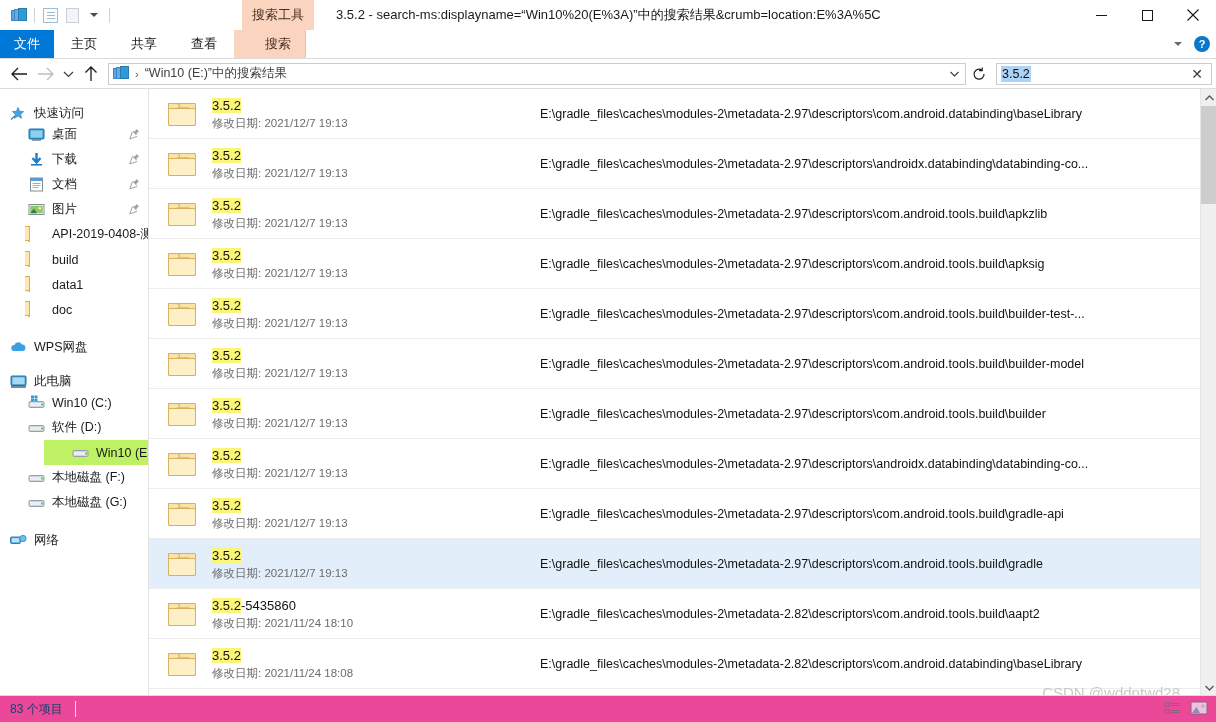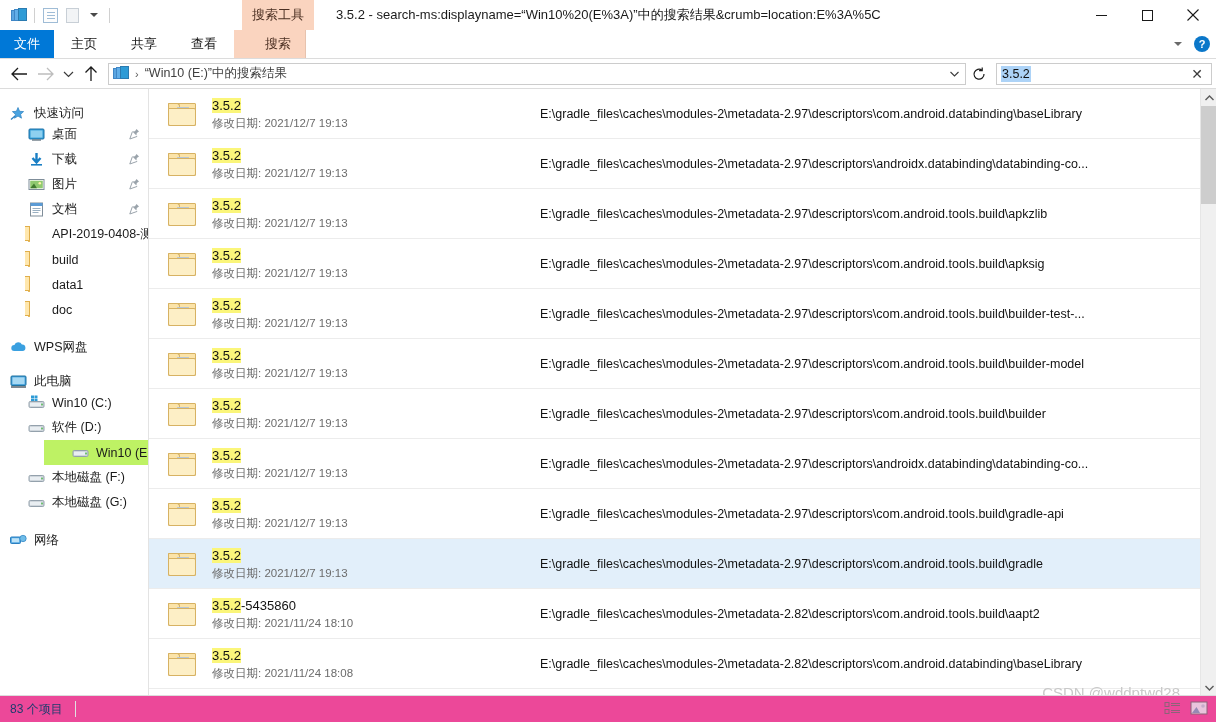--- a/index.html
+++ b/index.html
@@ -442,44 +442,44 @@
           <svg width="11" height="12" viewBox="0 0 11 12">
               <path d="M7.5 1 L10 3.5 L7.8 5 L7.4 7.6 L3.4 3.6 L6 3.2 Z" fill="#9aa3ab"></path>
               <path d="M3.4 3.6 L0.8 11 L8.2 8.4" fill="none" stroke="#9aa3ab" stroke-width="1"></path>
             </svg>
         </span>
       </div>
 
       <div class="nav-item level2">
         <span class="ico">
           <svg width="17" height="15" viewBox="0 0 17 15">
+              <rect x="2.5" y="1" width="12" height="13" fill="#ffffff" stroke="#7f8d99"></rect>
+              <rect x="2.5" y="1" width="12" height="3" fill="#5b9bd5"></rect>
+              <path d="M4.5 6.5 h8 M4.5 8.5 h8 M4.5 10.5 h6" stroke="#9ab0c2" stroke-width="1"></path>
+            </svg>
+        </span>
+        <span class="nav-label">文档</span>
+        <span class="pin">
+          <svg width="11" height="12" viewBox="0 0 11 12">
+              <path d="M7.5 1 L10 3.5 L7.8 5 L7.4 7.6 L3.4 3.6 L6 3.2 Z" fill="#9aa3ab"></path>
+              <path d="M3.4 3.6 L0.8 11 L8.2 8.4" fill="none" stroke="#9aa3ab" stroke-width="1"></path>
+            </svg>
+        </span>
+      </div>
+
+      <div class="nav-item level2">
+        <span class="ico">
+          <svg width="17" height="15" viewBox="0 0 17 15">
               <rect x="1" y="2.5" width="15" height="10" fill="#ffffff" stroke="#7f8d99"></rect>
               <rect x="2.2" y="3.7" width="12.6" height="7.6" fill="#8fc96f"></rect>
               <path d="M2.2 11.3 L6 6.5 L9 11.3 Z" fill="#3f7a2e"></path>
               <circle cx="11.8" cy="6.2" r="1.3" fill="#fff3a8"></circle>
             </svg>
         </span>
         <span class="nav-label">图片</span>
-        <span class="pin">
-          <svg width="11" height="12" viewBox="0 0 11 12">
-              <path d="M7.5 1 L10 3.5 L7.8 5 L7.4 7.6 L3.4 3.6 L6 3.2 Z" fill="#9aa3ab"></path>
-              <path d="M3.4 3.6 L0.8 11 L8.2 8.4" fill="none" stroke="#9aa3ab" stroke-width="1"></path>
-            </svg>
-        </span>
-      </div>
-
-      <div class="nav-item level2">
-        <span class="ico">
-          <svg width="17" height="15" viewBox="0 0 17 15">
-              <rect x="2.5" y="1" width="12" height="13" fill="#ffffff" stroke="#7f8d99"></rect>
-              <rect x="2.5" y="1" width="12" height="3" fill="#5b9bd5"></rect>
-              <path d="M4.5 6.5 h8 M4.5 8.5 h8 M4.5 10.5 h6" stroke="#9ab0c2" stroke-width="1"></path>
-            </svg>
-        </span>
-        <span class="nav-label">文档</span>
         <span class="pin">
           <svg width="11" height="12" viewBox="0 0 11 12">
               <path d="M7.5 1 L10 3.5 L7.8 5 L7.4 7.6 L3.4 3.6 L6 3.2 Z" fill="#9aa3ab"></path>
               <path d="M3.4 3.6 L0.8 11 L8.2 8.4" fill="none" stroke="#9aa3ab" stroke-width="1"></path>
             </svg>
         </span>
       </div>
 
       <div class="nav-item level2">
         <span class="ico"><span class="folder-s"></span></span>

